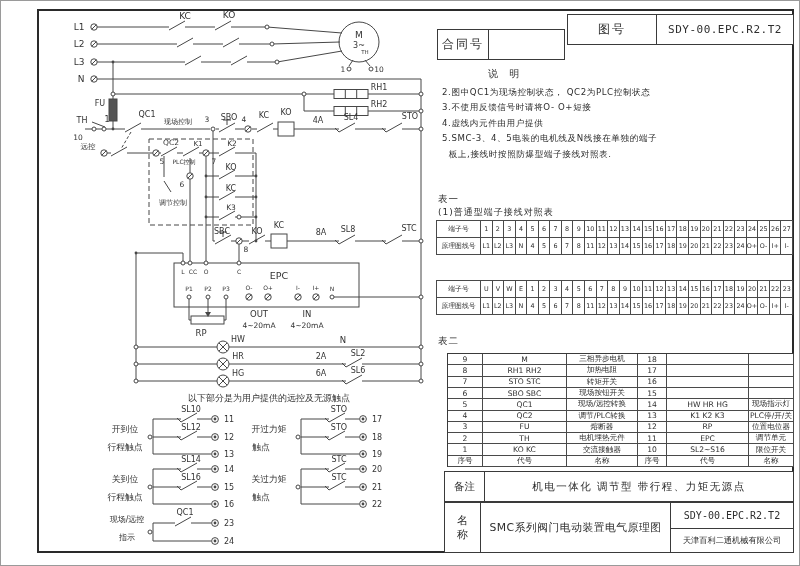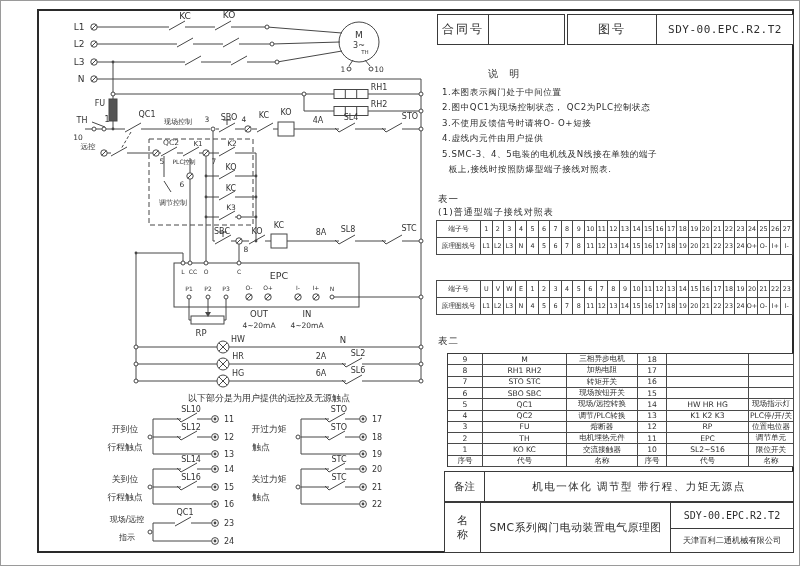--- a/index.html
+++ b/index.html
@@ -359,35 +359,34 @@
       <div class="clb" style="left: 338px; top: 477px; font-size: 8px;">STC</div>
       <div class="clb" style="left: 376px; top: 487px; font-size: 8px;">21</div>
       <div class="clb" style="left: 376px; top: 504px; font-size: 8px;">22</div>
       <div class="clb" style="left: 126px; top: 519px; font-size: 8px;">现场/远控</div>
       <div class="clb" style="left: 126px; top: 537px; font-size: 8px;">指示</div>
       <div class="clb" style="left: 184px; top: 512px; font-size: 8px;">QC1</div>
       <div class="clb" style="left: 228px; top: 523px; font-size: 8px;">23</div>
       <div class="clb" style="left: 228px; top: 541px; font-size: 8px;">24</div>
     </div>
 
-  <div class="hbox" style="left:436px;top:13px;width:128px;height:31px">
+  <div class="hbox" style="left:436px;top:28px;width:128px;height:31px">
     <div class="hcell hlabel" style="width:50px">合同号</div>
     <div class="vline"></div>
     <div class="hcell hval" style="flex:1"></div>
   </div>
   <div class="hbox" style="left:566px;top:13px;width:227px;height:31px">
     <div class="hcell hlabel" style="width:88px">图号</div>
     <div class="vline"></div>
     <div class="hcell hval" style="flex:1">SDY-00.EPC.R2.T2</div>
   </div>
 
   <div id="notes">
     <div class="ttl">说 明</div>
     <div id="note-items">
-        <div class="note-line">1.本图表示阀门处于中间位置</div>
         <div class="note-line">2.图中QC1为现场控制状态， QC2为PLC控制状态</div>
         <div class="note-line">3.不使用反馈信号时请将O- O+短接</div>
         <div class="note-line">4.虚线内元件由用户提供</div>
         <div class="note-line">5.SMC-3、4、5电装的电机线及N线接在单独的端子</div>
         <div class="note-line">  板上,接线时按照防爆型端子接线对照表.</div>
       </div>
   </div>
 
   <div class="tcap" style="left:437px;top:192px">表一</div>
   <div class="tsub" style="left:437px;top:205px">(1)普通型端子接线对照表</div>

